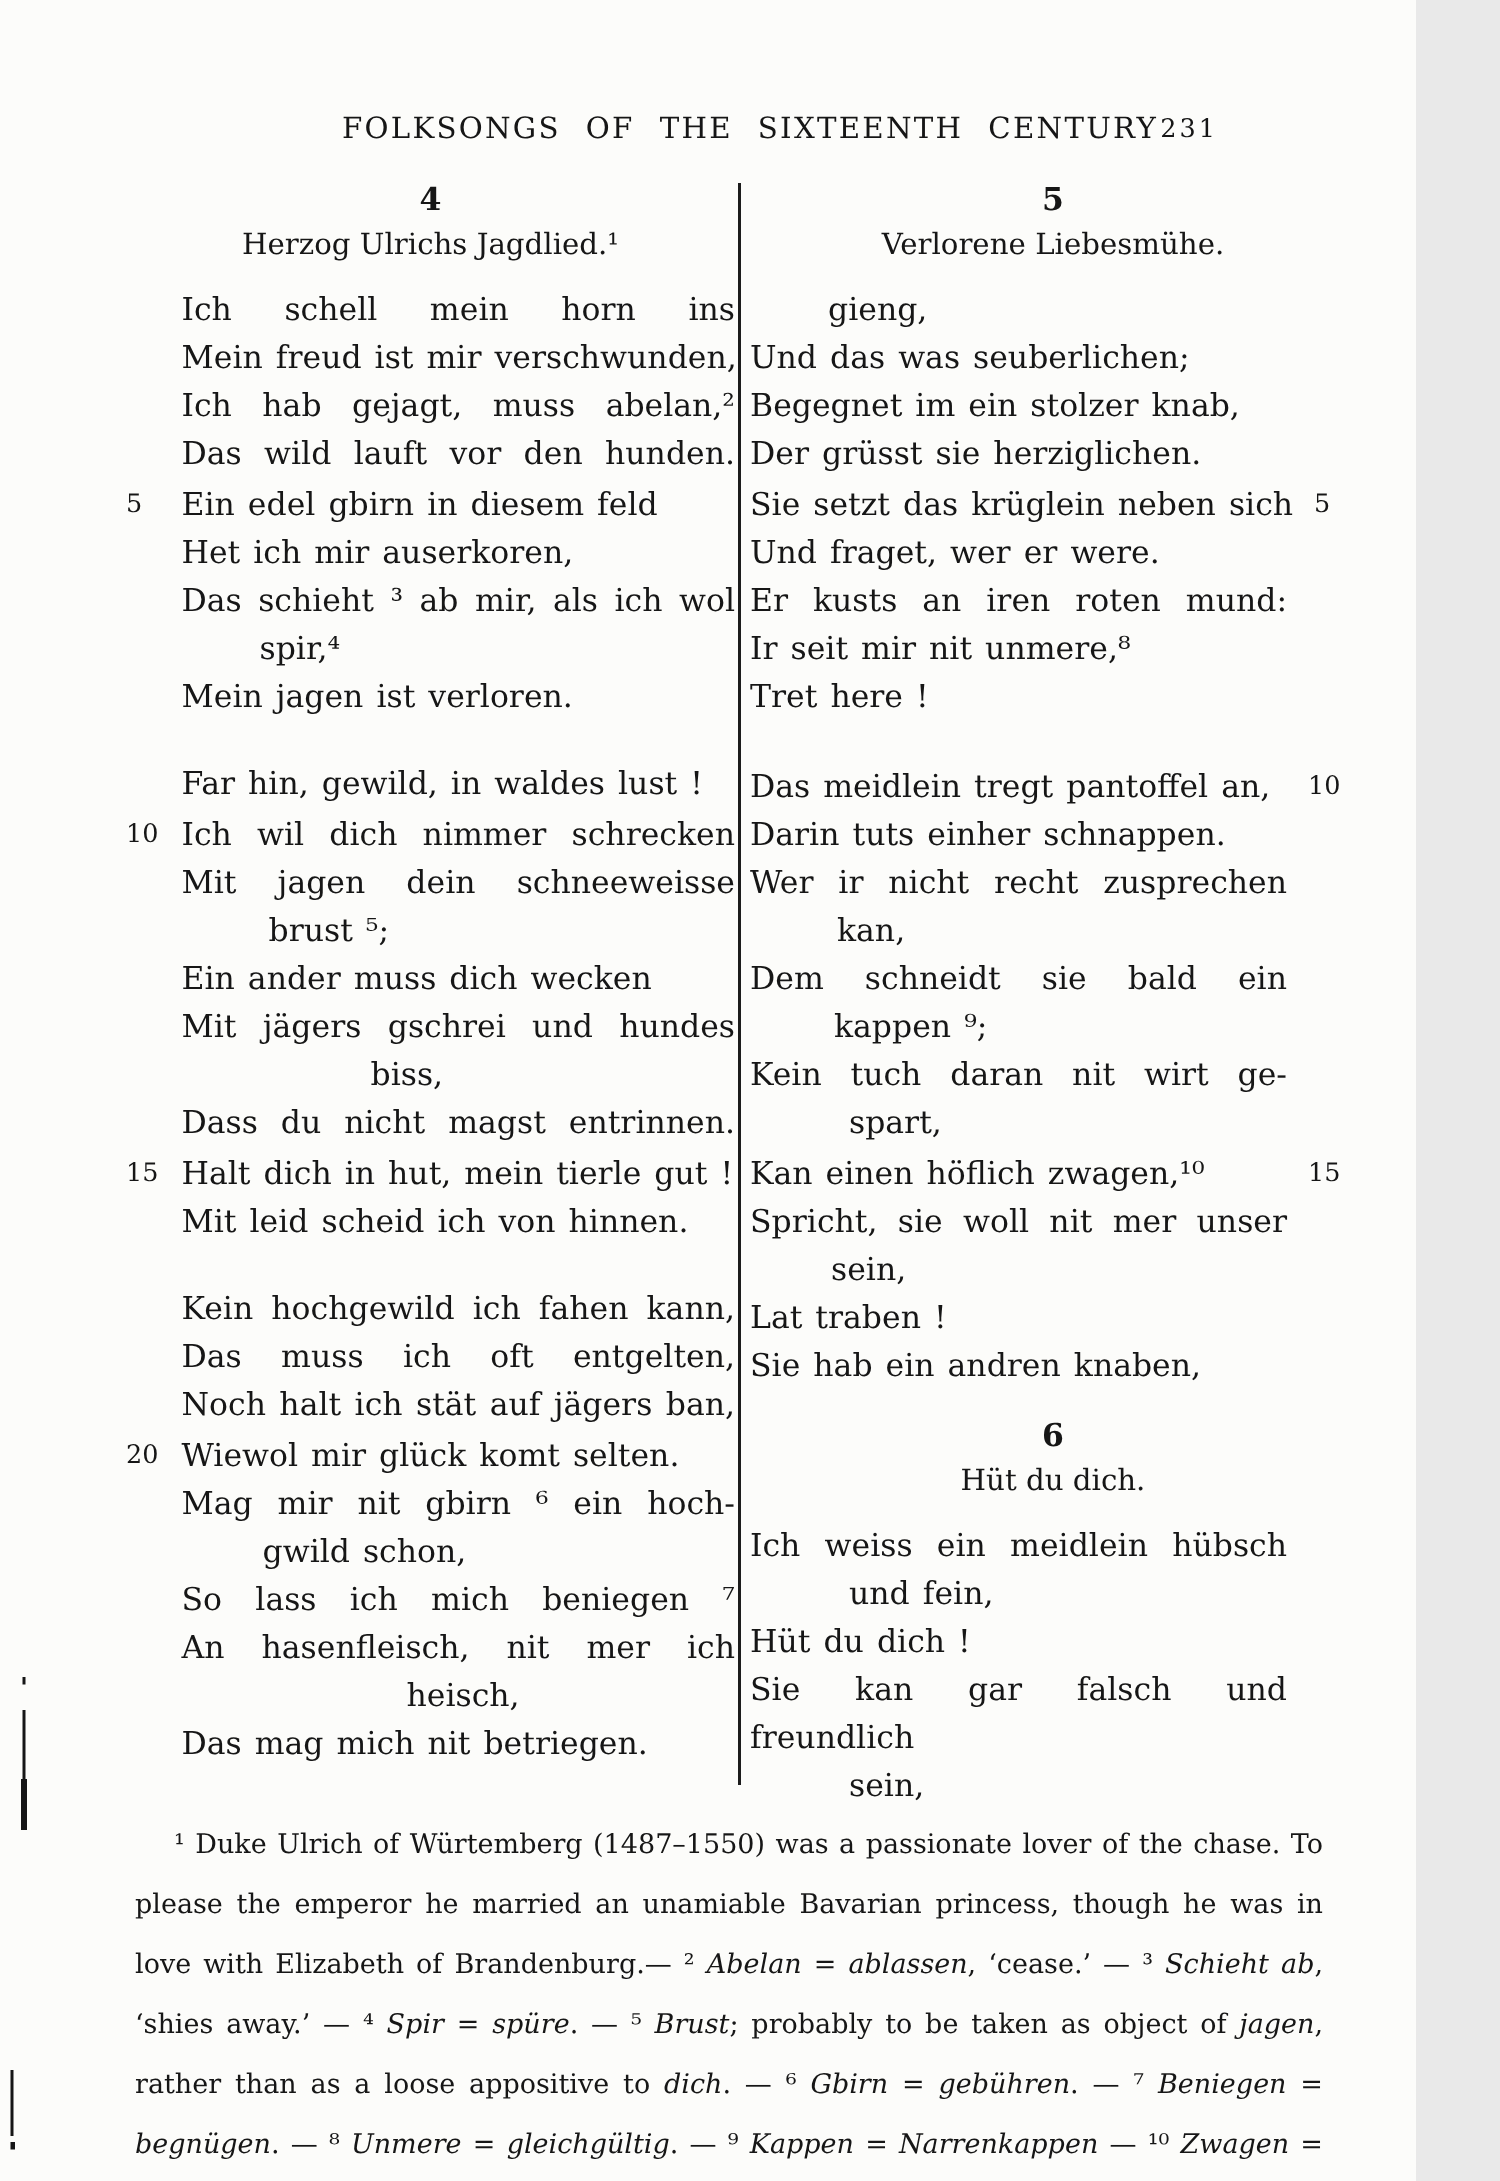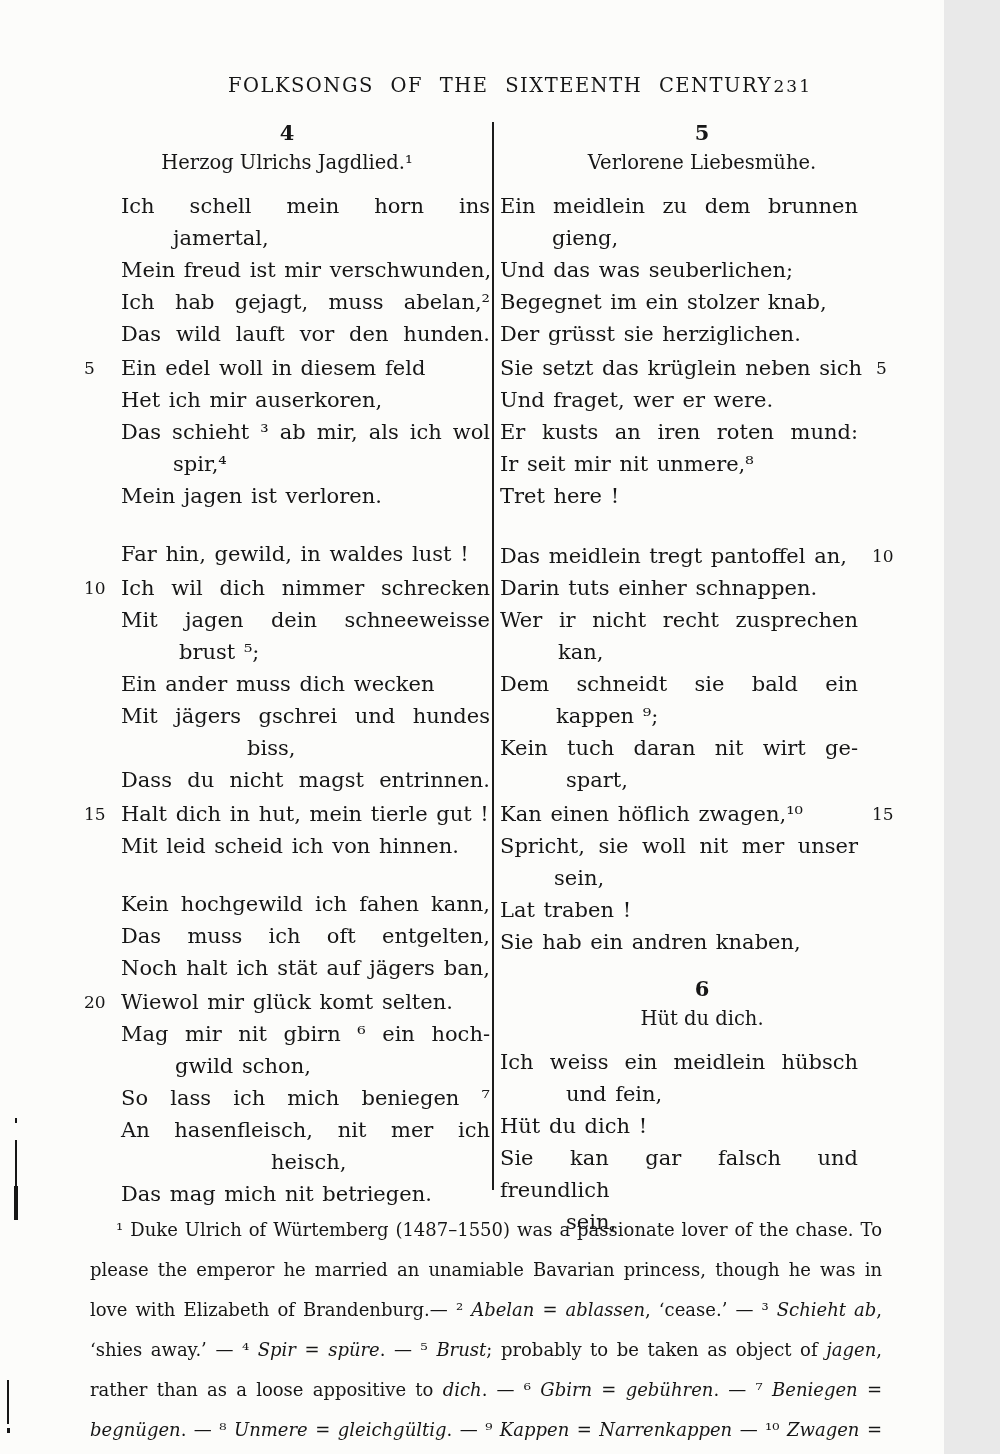--- a/index.html
+++ b/index.html
@@ -80,37 +80,33 @@
   <div class="column column-left" id="col-left">
       <div class="sec-num">4</div>
       <div class="sec-title">Herzog Ulrichs Jagdlied.¹</div>
       <div class="stanza">
         <div class="pline">
           <span class="lnum"></span>
           <span class="ltext j">Ich schell mein horn ins</span>
         </div>
         <div class="pline">
           <span class="lnum"></span>
-          <span class="ltext" style="padding-left: 52px;">jamertal,</span>
-        </div>
-        <div class="pline">
-          <span class="lnum"></span>
           <span class="ltext">Mein freud ist mir verschwunden,</span>
         </div>
         <div class="pline">
           <span class="lnum"></span>
           <span class="ltext j">Ich hab gejagt, muss abelan,²</span>
         </div>
         <div class="pline">
           <span class="lnum"></span>
           <span class="ltext j">Das wild lauft vor den hunden.</span>
         </div>
         <div class="pline">
           <span class="lnum">5</span>
-          <span class="ltext">Ein edel woll in diesem feld</span>
+          <span class="ltext">Ein edel gbirn in diesem feld</span>
         </div>
         <div class="pline">
           <span class="lnum"></span>
           <span class="ltext">Het ich mir auserkoren,</span>
         </div>
         <div class="pline">
           <span class="lnum"></span>
           <span class="ltext j">Das schieht ³ ab mir, als ich wol</span>
         </div>
         <div class="pline">
@@ -204,24 +200,20 @@
         <div class="pline">
           <span class="lnum"></span>
           <span class="ltext">Das mag mich nit betriegen.</span>
         </div>
       </div>
     </div>
   <div class="column column-right" id="col-right">
       <div class="sec-num">5</div>
       <div class="sec-title">Verlorene Liebesmühe.</div>
       <div class="stanza">
-        <div class="pline">
-          <span class="ltext j">Ein meidlein zu dem brunnen</span>
-          <span class="lnum-r"></span>
-        </div>
         <div class="pline">
           <span class="ltext" style="padding-left: 52px;">gieng,</span>
           <span class="lnum-r"></span>
         </div>
         <div class="pline">
           <span class="ltext">Und das was seuberlichen;</span>
           <span class="lnum-r"></span>
         </div>
         <div class="pline">
           <span class="ltext">Begegnet im ein stolzer knab,</span>

